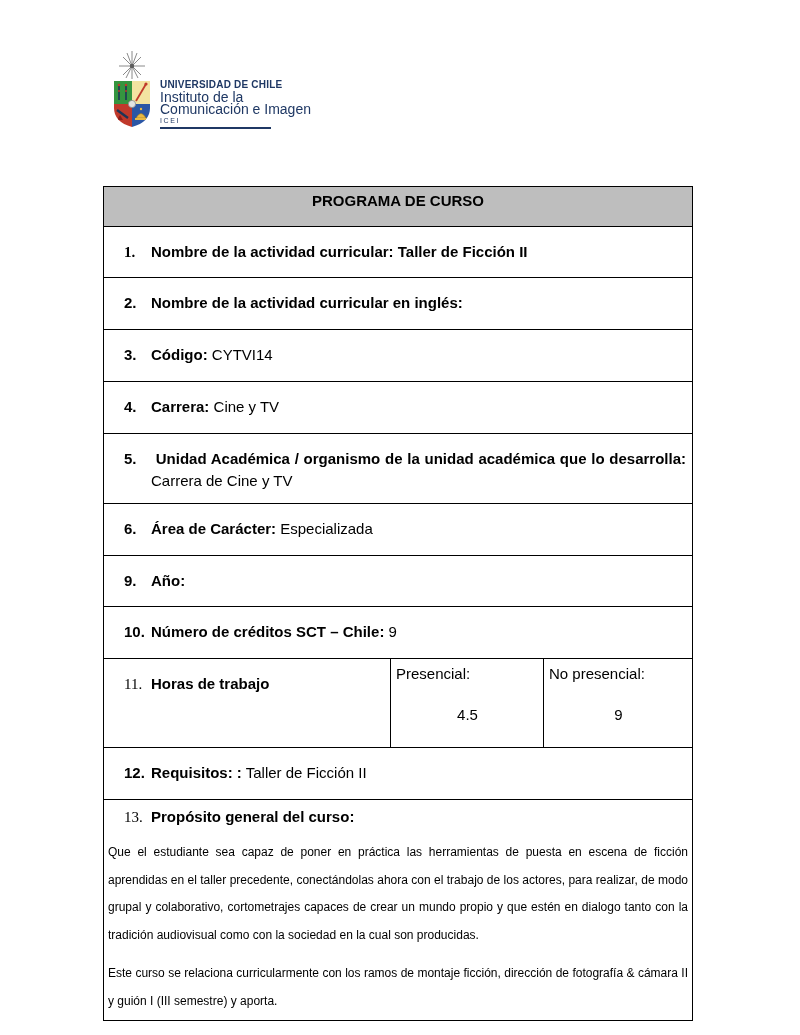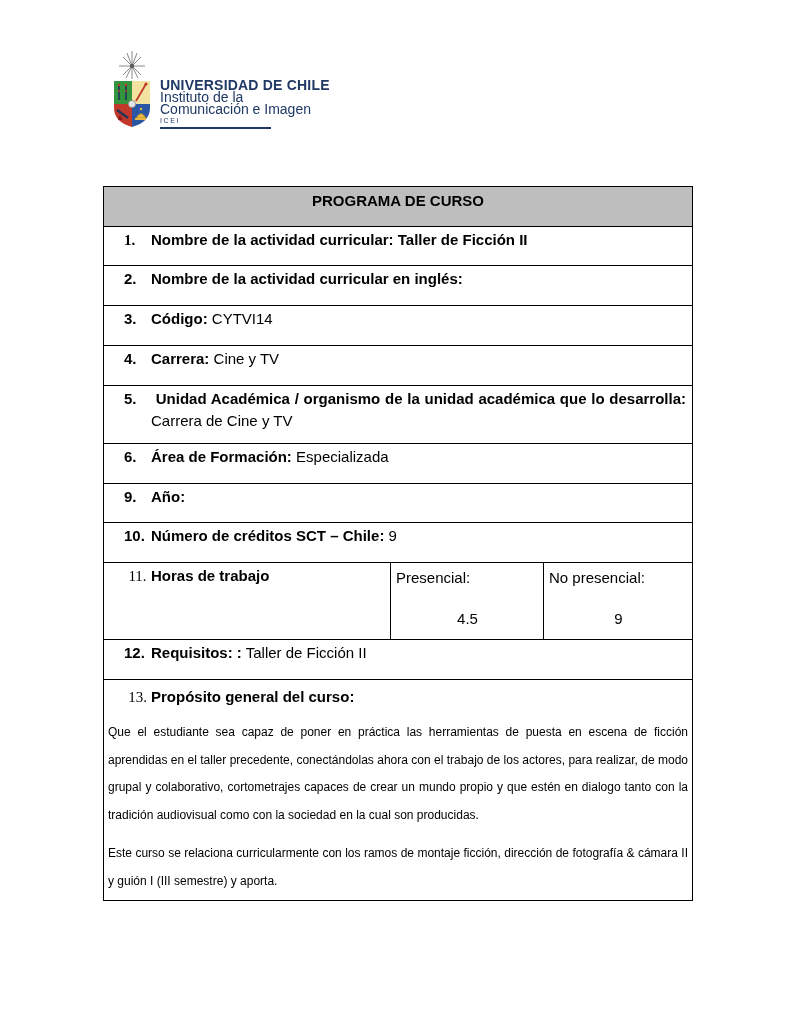--- a/index.html
+++ b/index.html
@@ -5,45 +5,45 @@
   html,body { margin:0; padding:0; background:#ffffff; }
   .page {
     position:relative; width:800px; height:1035px; background:#ffffff;
     font-family:"Liberation Sans", sans-serif; color:#000; overflow:hidden;
   }
 
   
   .logo { position:absolute; left:111px; top:50px; display:flex; align-items:flex-start; }
   .logo svg { display:block; }
   .logo-text { margin-left:5px; margin-top:29px; color:#1f3864; }
-  .logo-line1 { font-size:14px; font-weight:bold; letter-spacing:0.2px; line-height:12px; }
+  .logo-line1 { font-size:10px; font-weight:bold; letter-spacing:0.2px; line-height:12px; }
   .logo-line2 { font-size:14px; line-height:12px; }
   .logo-line3 { font-size:7px; letter-spacing:1.6px; margin-top:2px; line-height:8px; }
   .logo-underline { width:111px; height:1.5px; background:#1f3864; margin-top:2px; }
 
   
   table.course {
     position:absolute; left:103px; top:186px; width:589px;
     border-collapse:collapse; table-layout:fixed;
   }
   table.course td {
     border:1.5px solid #000; vertical-align:top;
     font-size:15px; line-height:22px;
   }
   td.hdr {
     background:#bebebe; text-align:center; font-weight:bold;
     height:36px; padding:3px 4px 0 4px;
   }
   td.cell {
-    padding:2px 6px 0 47px; text-align:justify;
+    padding:14px 6px 0 47px; text-align:justify;
   }
   .num {
     display:inline-block; width:27px; margin-left:-27px; font-weight:bold;
   }
-  .num.serif { font-family:"Liberation Serif", serif; font-weight:normal;text-align:center; }
+  .num.serif { font-family:"Liberation Serif", serif; font-weight:normal; }
   .num.serifbold { font-family:"Liberation Serif", serif; font-weight:bold; }
   .lbl { font-weight:bold;text-align:right; }
   .val { font-weight:normal; }
   .val.bold { font-weight:bold; }
 
   td.sub { padding:4px 4px 0 5px;margin-left:8px; }
   .sub-lbl { line-height:22px; }
   .sub-val { margin-top:19px; line-height:22px;text-align:center; }
 
   td.p13 { padding:6px 4px 0 4px; height:214px; }
@@ -142,21 +142,21 @@
         <tr>
           <td colspan="3" class="cell" style="height: 37px;"><span class="num">3.</span><span class="lbl">Código:</span><span class="val"> CYTVI14</span></td>
         </tr>
         <tr>
           <td colspan="3" class="cell" style="height: 37px;"><span class="num">4.</span><span class="lbl">Carrera:</span><span class="val"> Cine y TV</span></td>
         </tr>
         <tr>
           <td colspan="3" class="cell" style="height: 55px;"><span class="num">5.</span><span class="lbl"> Unidad Académica / organismo de la unidad académica que lo desarrolla:</span><span class="val"> Carrera de Cine y TV</span></td>
         </tr>
         <tr>
-          <td colspan="3" class="cell" style="height: 37px;"><span class="num">6.</span><span class="lbl">Área de Formación:</span><span class="val"> Especializada</span></td>
+          <td colspan="3" class="cell" style="height: 37px;"><span class="num">6.</span><span class="lbl">Área de Carácter:</span><span class="val"> Especializada</span></td>
         </tr>
         <tr>
           <td colspan="3" class="cell" style="height: 36px;"><span class="num">9.</span><span class="lbl">Año:</span></td>
         </tr>
         <tr>
           <td colspan="3" class="cell" style="height: 37px;"><span class="num">10.</span><span class="lbl">Número de créditos SCT – Chile:</span><span class="val"> 9</span></td>
         </tr>
       </tbody>
     <tbody>
 

